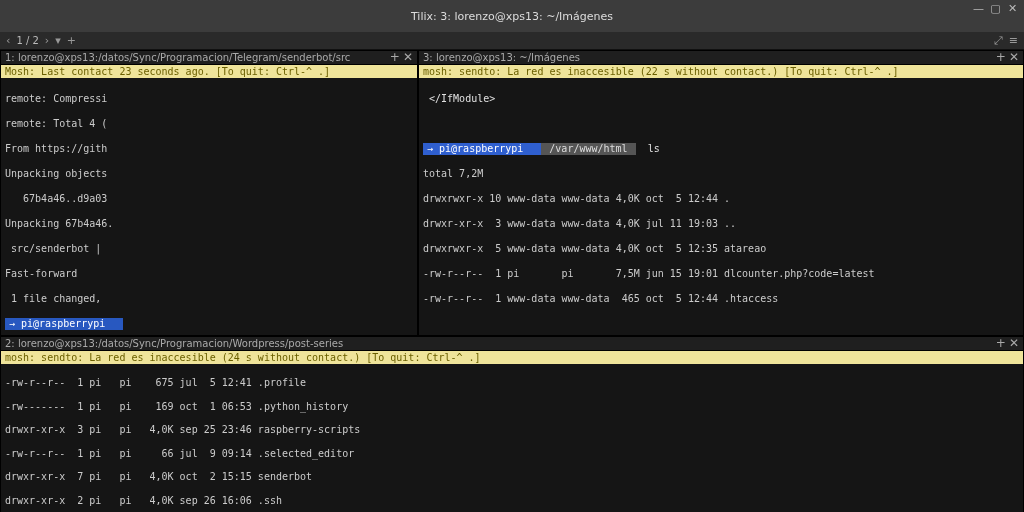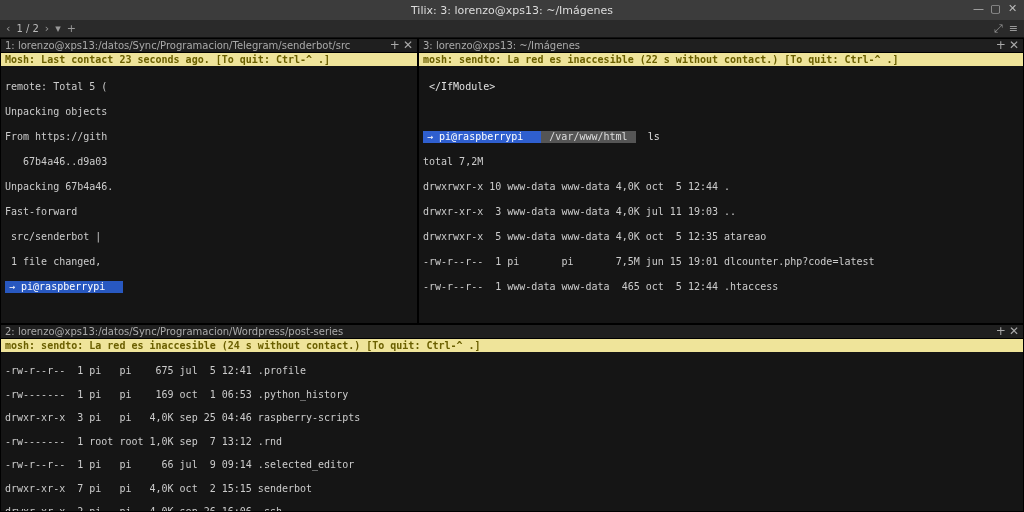--- a/index.html
+++ b/index.html
@@ -1,30 +1,30 @@
 <!DOCTYPE html>
 <html><head>
 <meta charset="utf-8">
 <style>
   *{margin:0;padding:0;box-sizing:border-box}
   body{background:#1a1a1a;font-family:"DejaVu Sans Mono","Courier New",monospace;font-size:10px;color:#ccc;width:1024px;height:512px;overflow:hidden;user-select:none}
-  .titlebar{background:#3c3c3c;height:20px;display:flex;align-items:center;justify-content:center;position:relative;font-family:"DejaVu Sans",sans-serif;font-size:11px;color:#ddd}
+  .titlebar{background:#3c3c3c;height:32px;display:flex;align-items:center;justify-content:center;position:relative;font-family:"DejaVu Sans",sans-serif;font-size:11px;color:#ddd}
   .titlebar .wcontrols{position:absolute;right:6px;top:3px;display:flex;gap:6px}
   .wbtn{width:11px;height:11px;color:#bbb;font-size:11px;line-height:11px;text-align:center;cursor:pointer}
   .toolbar{background:#2a2a2a;height:18px;display:flex;align-items:center;gap:6px;padding:0 6px;font-family:"DejaVu Sans",sans-serif;font-size:10px;color:#bbb;border-bottom:1px solid #111}
   .toolbar .sp{flex:1}
   .tb-icon{cursor:pointer;color:#999;font-size:11px}
   .panes{display:grid;grid-template-columns:418px 606px;grid-template-rows:286px 188px;height:474px}
   .pane{border:1px solid #000;display:flex;flex-direction:column;min-width:0;min-height:0}
   .panetl{grid-column:1;grid-row:1}
   .panetr{grid-column:2;grid-row:1}
   .paneb{grid-column:1/span 2;grid-row:2}
   .ptitle{background:#1f1f1f;color:#aaa;font-family:"DejaVu Sans",sans-serif;font-size:10px;padding:1px 4px;display:flex;align-items:center;justify-content:space-between;border-bottom:1px solid #000;height:14px}
   .padd{cursor:pointer;font-size:12px;line-height:10px}
-  .mosh{background:#efe49a;color:#6a5f00;padding:0 4px;height:13px;line-height:13px;white-space:nowrap;overflow:hidden;font-weight:700}
+  .mosh{background:#efe49a;color:#6a5f00;padding:0 4px;height:13px;line-height:13px;white-space:nowrap;overflow:hidden;font-weight:400}
   .term{flex:1;background:#151515;padding:2px 4px;overflow:hidden;line-height:12.5px;white-space:pre}
   .term .line{height:12.5px}
   .prompt{display:inline-flex}
   .prompt .user{background:#2f5fcf;color:#fff;padding:0 18px 0 4px}
   .prompt .path{background:#555;color:#ddd;padding:0 8px}
   .prompt.sub .user{background:#2858c0}
   .mono{font-family:"DejaVu Sans Mono","Courier New",monospace}
   .white{color:#e0e0e0}
 </style>
 </head>
@@ -55,27 +55,28 @@
   <div class="pane panetl">
     <div class="ptitle">
       <span>1: lorenzo@xps13:/datos/Sync/Programacion/Telegram/senderbot/src</span>
       <span>
         <span class="padd">+</span>
         <span class="padd">✕</span>
       </span>
     </div>
     <div class="mosh mono">Mosh: Last contact 23 seconds ago. [To quit: Ctrl-^ .]</div>
     <div class="term mono">
-<div class="line">remote: Total 5 (</div>
+<div class="line">remote: Compressi</div>
+<div class="line">remote: Total 4 (</div>
+<div class="line">From https://gith</div>
 <div class="line">Unpacking objects</div>
-<div class="line">From https://gith</div>
 <div class="line">   67b4a46..d9a03</div>
 <div class="line">Unpacking 67b4a46.</div>
+<div class="line"> src/senderbot |</div>
 <div class="line">Fast-forward</div>
-<div class="line"> src/senderbot |</div>
 <div class="line"> 1 file changed,</div>
 <div class="line"><span class="prompt sub"><span class="user">→ pi@raspberrypi</span></span></div>
 
 
 
 
 
 
 
 
@@ -125,22 +126,21 @@
       <span>2: lorenzo@xps13:/datos/Sync/Programacion/Wordpress/post-series</span>
       <span>
         <span class="padd">+</span>
         <span class="padd">✕</span>
       </span>
     </div>
     <div class="mosh mono">mosh: sendto: La red es inaccesible (24 s without contact.) [To quit: Ctrl-^ .]</div>
     <div class="term mono" style="line-height:11px">
 <div class="line">-rw-r--r--  1 pi   pi    675 jul  5 12:41 .profile</div>
 <div class="line">-rw-------  1 pi   pi    169 oct  1 06:53 .python_history</div>
-<div class="line">drwxr-xr-x  3 pi   pi   4,0K sep 25 04:46 raspberry-scripts</div>
-<div class="line">-rw-------  1 root root 1,0K sep  7 13:12 .rnd</div>
+<div class="line">drwxr-xr-x  3 pi   pi   4,0K sep 25 23:46 raspberry-scripts</div>
 <div class="line">-rw-r--r--  1 pi   pi     66 jul  9 09:14 .selected_editor</div>
 <div class="line">drwxr-xr-x  7 pi   pi   4,0K oct  2 15:15 senderbot</div>
 <div class="line">drwxr-xr-x  2 pi   pi   4,0K sep 26 16:06 .ssh</div>
 
 
 
 
 
 
 

